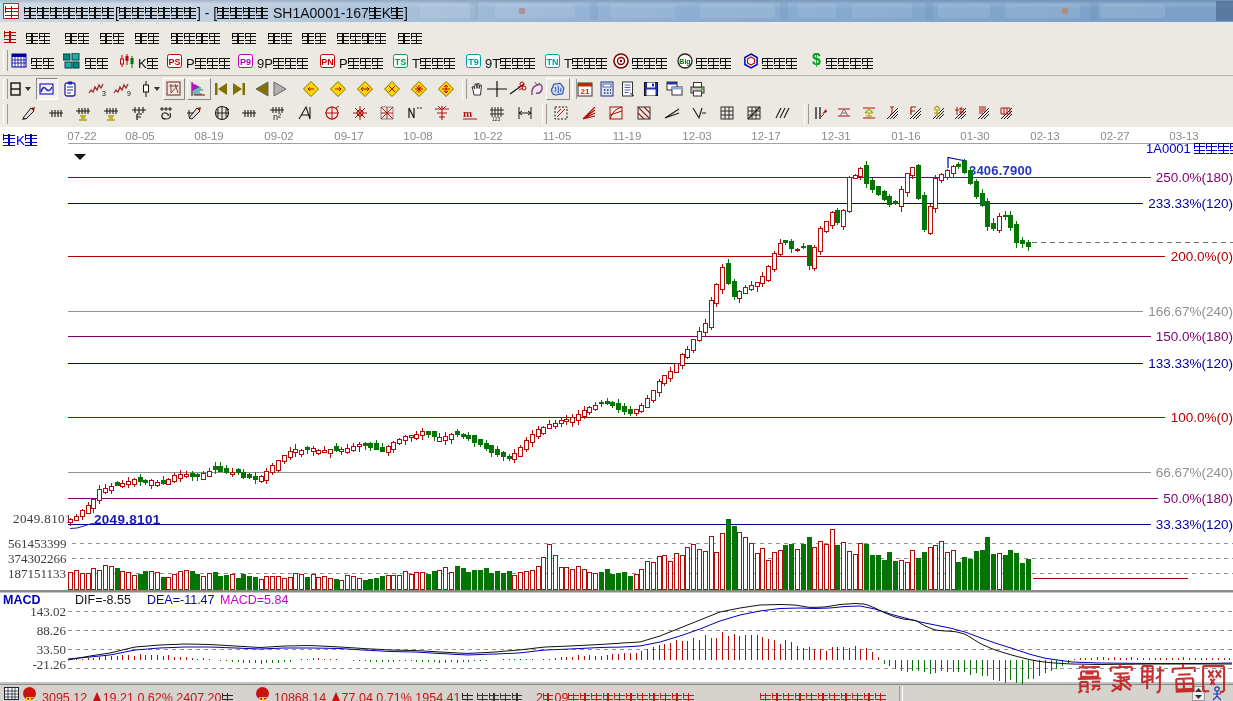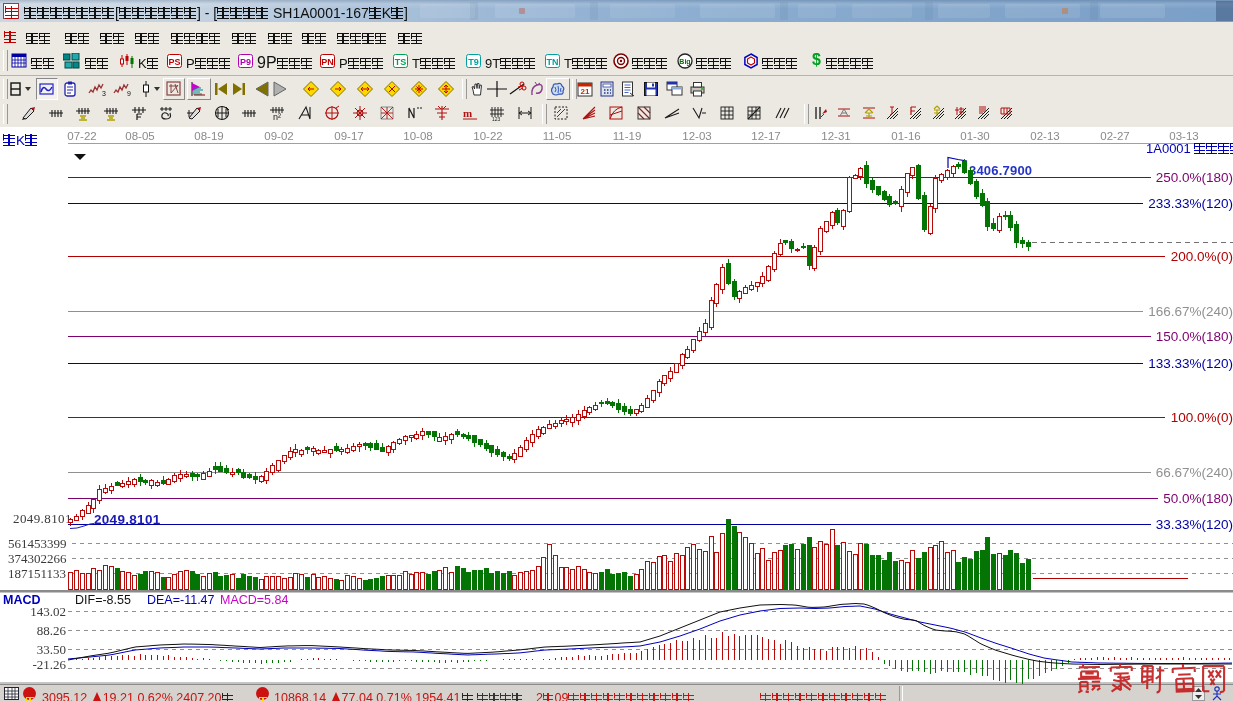--- a/index.html
+++ b/index.html
@@ -69,21 +69,21 @@
     <div style="position:absolute;left:138px;top:54px;"><span style="font-size:13px;color:#111;">K</span><i class="g" style="width:11px;height:11px;--c:#111"></i></div>
     <svg style="position:absolute;left:167px;top:54px" width="15" height="14" viewBox="0 0 15 14">
       <rect x="0.5" y="0.5" width="14" height="13" fill="#fff" stroke="#c00000" rx="2"></rect>
       <text x="7.5" y="10.5" text-anchor="middle" font-size="9" font-weight="bold" fill="#c00000" font-family="Liberation Sans">PS</text>
     </svg>
     <div style="position:absolute;left:186px;top:54px;"><span style="font-size:13px;color:#111;">P</span><i class="g" style="width:11px;height:11px;--c:#111"></i><i class="g" style="width:11px;height:11px;--c:#111"></i><i class="g" style="width:11px;height:11px;--c:#111"></i></div>
     <svg style="position:absolute;left:238px;top:54px" width="15" height="14" viewBox="0 0 15 14">
       <rect x="0.5" y="0.5" width="14" height="13" fill="#fff" stroke="#b000b0" rx="2"></rect>
       <text x="7.5" y="10.5" text-anchor="middle" font-size="9" font-weight="bold" fill="#b000b0" font-family="Liberation Sans">P9</text>
     </svg>
-    <div style="position:absolute;left:257px;top:54px;"><span style="font-size:16px;color:#111;">9P</span><i class="g" style="width:11px;height:11px;--c:#111"></i><i class="g" style="width:11px;height:11px;--c:#111"></i><i class="g" style="width:11px;height:11px;--c:#111"></i></div>
+    <div style="position:absolute;left:257px;top:54px;"><span style="font-size:13px;color:#111;">9P</span><i class="g" style="width:11px;height:11px;--c:#111"></i><i class="g" style="width:11px;height:11px;--c:#111"></i><i class="g" style="width:11px;height:11px;--c:#111"></i></div>
     <svg style="position:absolute;left:320px;top:54px" width="15" height="14" viewBox="0 0 15 14">
       <rect x="0.5" y="0.5" width="14" height="13" fill="#fff" stroke="#c00000" rx="2"></rect>
       <text x="7.5" y="10.5" text-anchor="middle" font-size="9" font-weight="bold" fill="#c00000" font-family="Liberation Sans">PN</text>
     </svg>
     <div style="position:absolute;left:339px;top:54px;"><span style="font-size:13px;color:#111;">P</span><i class="g" style="width:11px;height:11px;--c:#111"></i><i class="g" style="width:11px;height:11px;--c:#111"></i><i class="g" style="width:11px;height:11px;--c:#111"></i></div>
     <svg style="position:absolute;left:393px;top:54px" width="15" height="14" viewBox="0 0 15 14">
       <rect x="0.5" y="0.5" width="14" height="13" fill="#fff" stroke="#00a050" rx="2"></rect>
       <text x="7.5" y="10.5" text-anchor="middle" font-size="9" font-weight="bold" fill="#00a050" font-family="Liberation Sans">TS</text>
     </svg>
     <div style="position:absolute;left:412px;top:54px;"><span style="font-size:13px;color:#111;">T</span><i class="g" style="width:11px;height:11px;--c:#111"></i><i class="g" style="width:11px;height:11px;--c:#111"></i><i class="g" style="width:11px;height:11px;--c:#111"></i></div>

